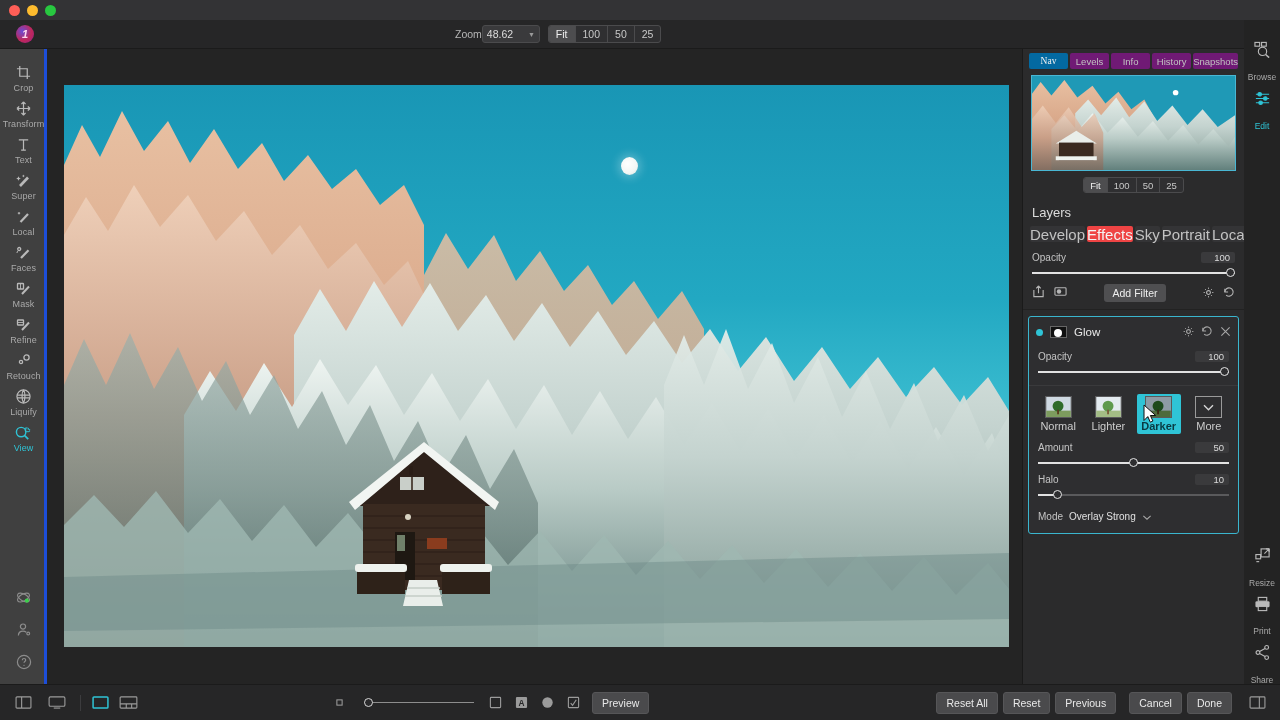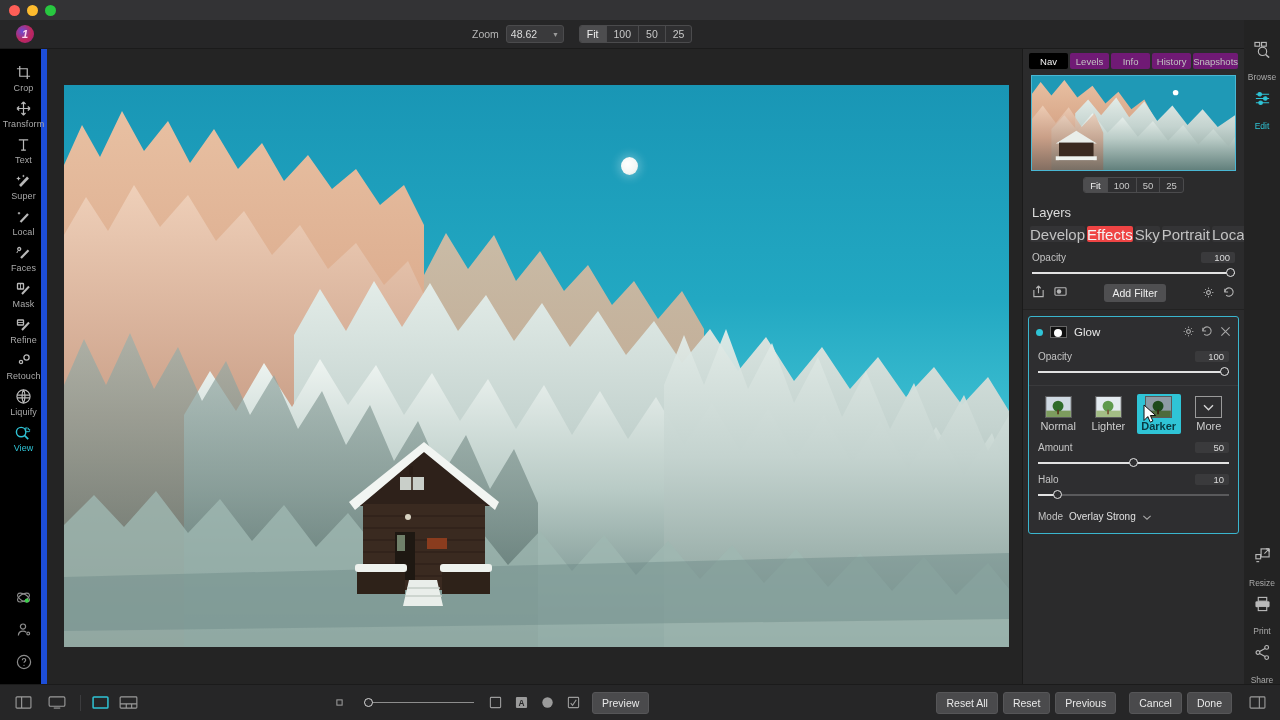--- a/index.html
+++ b/index.html
@@ -33,21 +33,21 @@
     background: #262627; border-bottom: 1px solid #1b1b1b;
   }
   .brand-logo {
     position: absolute; left: 16px; top: 5px; width: 18px; height: 18px;
     border-radius: 50%;
     background: radial-gradient(circle at 35% 35%, #6b4bd6 0%, #c0275a 55%, #8e1f8e 100%);
     display: flex; align-items: center; justify-content: center;
     font-size: 11px; color: #ffd9ef; font-style: italic; font-weight: bold;
   }
   .zoom-group {
-    position: absolute; left: 472px; top: 5px; display: flex; align-items: center; gap: 7px;
+    position: absolute; left: 455px; top: 5px; display: flex; align-items: center; 
   }
   .zoom-label { font-size: 10.5px; color: #b6b6b6; }
   .zoom-select {
     width: 58px; height: 18px; background: #3a3a3c; border: 1px solid #4b4b4d; border-radius: 3px;
     display: flex; align-items: center; justify-content: space-between; padding: 0 4px;
     font-size: 10.5px; color: #dcdcdc;
   }
   .caret { font-size: 7px; color: #9a9a9a; }
   .seg {
     display: flex; height: 18px; border: 1px solid #4b4b4d; border-radius: 3px;
@@ -56,21 +56,21 @@
   .seg > div {
     padding: 0 7px; font-size: 10.5px; color: #c8c8c8;
     display: flex; align-items: center; border-right: 1px solid #4b4b4d;
   }
   .seg > div:last-child { border-right: none; }
   .seg > div.on { background: #4d4d4f; color: #f0f0f0; }
 
   
   .leftrail {
     position: absolute; left: 0; top: 49px; width: 47px; height: 671px;
-    background: #000000; border-right: 6px solid #1d4ed8;
+    background: #404040; border-right: 3px solid #1d4ed8;
   }
   .tool {
     width: 47px; padding: 4px 0 2px; display: flex; flex-direction: column;
     align-items: center; gap: 1px; cursor: default;
   }
   .tool .glyph { height: 19px; display: flex; align-items: center; justify-content: center; }
   .tool .tlabel { font-size: 9px; color: #a9a9a9; letter-spacing: .1px; }
   .tool.active .tlabel { color: #2fc4d6; }
   .tool.active .glyph svg { stroke: #2fc4d6; }
   .tool svg { stroke: #b9b9b9; fill: none; stroke-width: 1.3; }
@@ -106,21 +106,21 @@
   
   .rightpanel {
     position: absolute; left: 1022px; top: 49px; width: 222px; height: 635px;
     background: #2b2b2c; border-left: 1px solid #1a1a1a;
   }
   .tabrow { display: flex; gap: 2px; padding: 4px 6px 3px; }
   .tab {
     flex: 1; height: 16px; display: flex; align-items: center; justify-content: center;
     font-size: 9.5px; color: #c2c2c2; background: #701a75; border-radius: 2px;
   }
-  .tab.on { background: #000000; color: #f2f2f2; }
+  .tab.on { background: #0369a1; color: #f2f2f2; font-family: Liberation Serif, serif; }
   .navthumb {
     margin: 3px 8px 0; height: 96px; border: 1px solid #49b7d4; position: relative; overflow: hidden;
   }
   .zoomrow { display: flex; justify-content: center; margin-top: 6px; }
   .zoomrow .seg { margin-left: 0; height: 16px; }
   .zoomrow .seg > div { font-size: 9.5px; padding: 0 6px; }
   .panel-h {
     padding: 12px 9px 6px; font-size: 13px; color: #dcdcdc; font-weight: normal;
   }
   .modes { display: flex; gap: 2px; padding: 0 7px 6px; }

